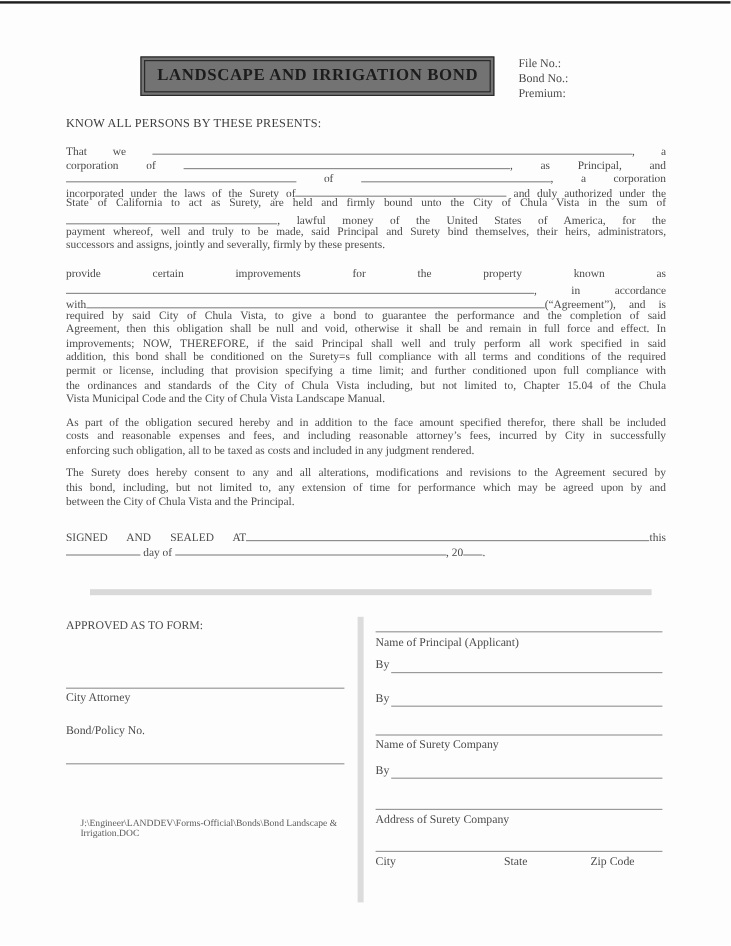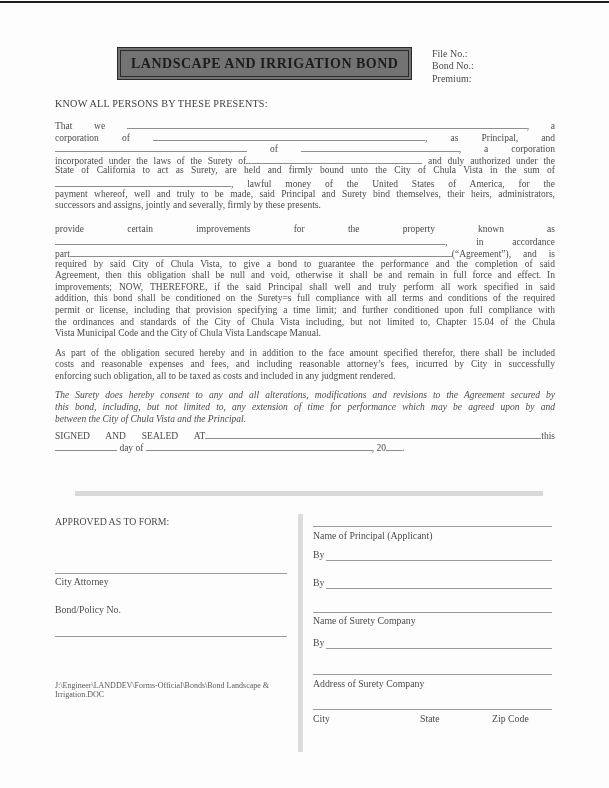--- a/index.html
+++ b/index.html
@@ -22,33 +22,33 @@
   }
   
   #file-block{left:432px;top:48px;font-size:10px;line-height:12.4px;color:#4b4b4b;}
   
   #opening-heading{left:55px;top:98px;font-size:10.2px;color:#3d3d3d;letter-spacing:0.2px;}
   
   #doc-body{left:55px;top:119px;width:500px;font-size:9.5px;line-height:11.6px;color:#4b4b4b;}
   .para{margin:0 0 12px 0;}
   .para:nth-child(2){margin-bottom:8px;}
   .para:nth-child(3){margin-bottom:8px;}
-  .para:nth-child(4){margin-bottom:4px;font-style:italic;}
+  .para:nth-child(4){margin-bottom:16px;}
   .para:nth-child(5){margin-bottom:0;}
   .line{text-align:justify;text-align-last:justify;height:11.6px;}
   .line.last{text-align:left;text-align-last:left;}
   .blank{display:inline-block;height:9px;border-bottom:1px solid #8e8e8e;}
   
   #section-divider{left:75px;top:491px;width:468px;height:5px;background:#d9d9d9;}
   #column-divider{left:298px;top:514px;width:5px;height:238px;background:#dcdcdc;}
   
   .label{font-size:9.8px;color:#4b4b4b;white-space:nowrap;}
   .uline{border-top:1px solid #9a9a9a;height:0;}
   #file-path{left:55px;top:682px;font-size:8px;line-height:8.8px;color:#5a5a5a;width:265px;}
-  #file-path span{display:block;}
+  #file-path span{display:block;margin-left:12px;}
 </style>
 </head>
 <body>
 
 <div id="page">
 
   <div class="abs" id="top-rule"></div>
 
   <div class="abs" id="title-box">
     <div class="inner">
@@ -71,21 +71,21 @@
         <div class="line"><span class="blank" style="width: 192px;"></span><span> of </span><span class="blank" style="width: 158px;"></span><span>, a corporation</span></div>
         <div class="line"><span>incorporated under the laws of the Surety of</span><span class="blank" style="width: 176px;"></span><span> and duly authorized under the</span></div>
         <div class="line"><span>State of California to act as Surety, are held and firmly bound unto the City of Chula Vista in the sum of</span></div>
         <div class="line"><span class="blank" style="width: 176px;"></span><span>, lawful money of the United States of America, for the</span></div>
         <div class="line"><span>payment whereof, well and truly to be made, said Principal and Surety bind themselves, their heirs, administrators,</span></div>
         <div class="line last"><span>successors and assigns, jointly and severally, firmly by these presents.</span></div>
       </div>
       <div class="para">
         <div class="line"><span>provide certain improvements for the property known as</span></div>
         <div class="line"><span class="blank" style="width: 390px;"></span><span>, in accordance</span></div>
-        <div class="line"><span>part</span><span class="blank" style="width: 382px;"></span><span>(“Agreement”), and is</span></div>
+        <div class="line"><span>with</span><span class="blank" style="width: 382px;"></span><span>(“Agreement”), and is</span></div>
         <div class="line"><span>required by said City of Chula Vista, to give a bond to guarantee the performance and the completion of said</span></div>
         <div class="line"><span>Agreement, then this obligation shall be null and void, otherwise it shall be and remain in full force and effect. In</span></div>
         <div class="line"><span>improvements; NOW, THEREFORE, if the said Principal shall well and truly perform all work specified in said</span></div>
         <div class="line"><span>addition, this bond shall be conditioned on the Surety=s full compliance with all terms and conditions of the required</span></div>
         <div class="line"><span>permit or license, including that provision specifying a time limit; and further conditioned upon full compliance with</span></div>
         <div class="line"><span>the ordinances and standards of the City of Chula Vista including, but not limited to, Chapter 15.04 of the Chula</span></div>
         <div class="line last"><span>Vista Municipal Code and the City of Chula Vista Landscape Manual.</span></div>
       </div>
       <div class="para">
         <div class="line"><span>As part of the obligation secured hereby and in addition to the face amount specified therefor, there shall be included</span></div>

